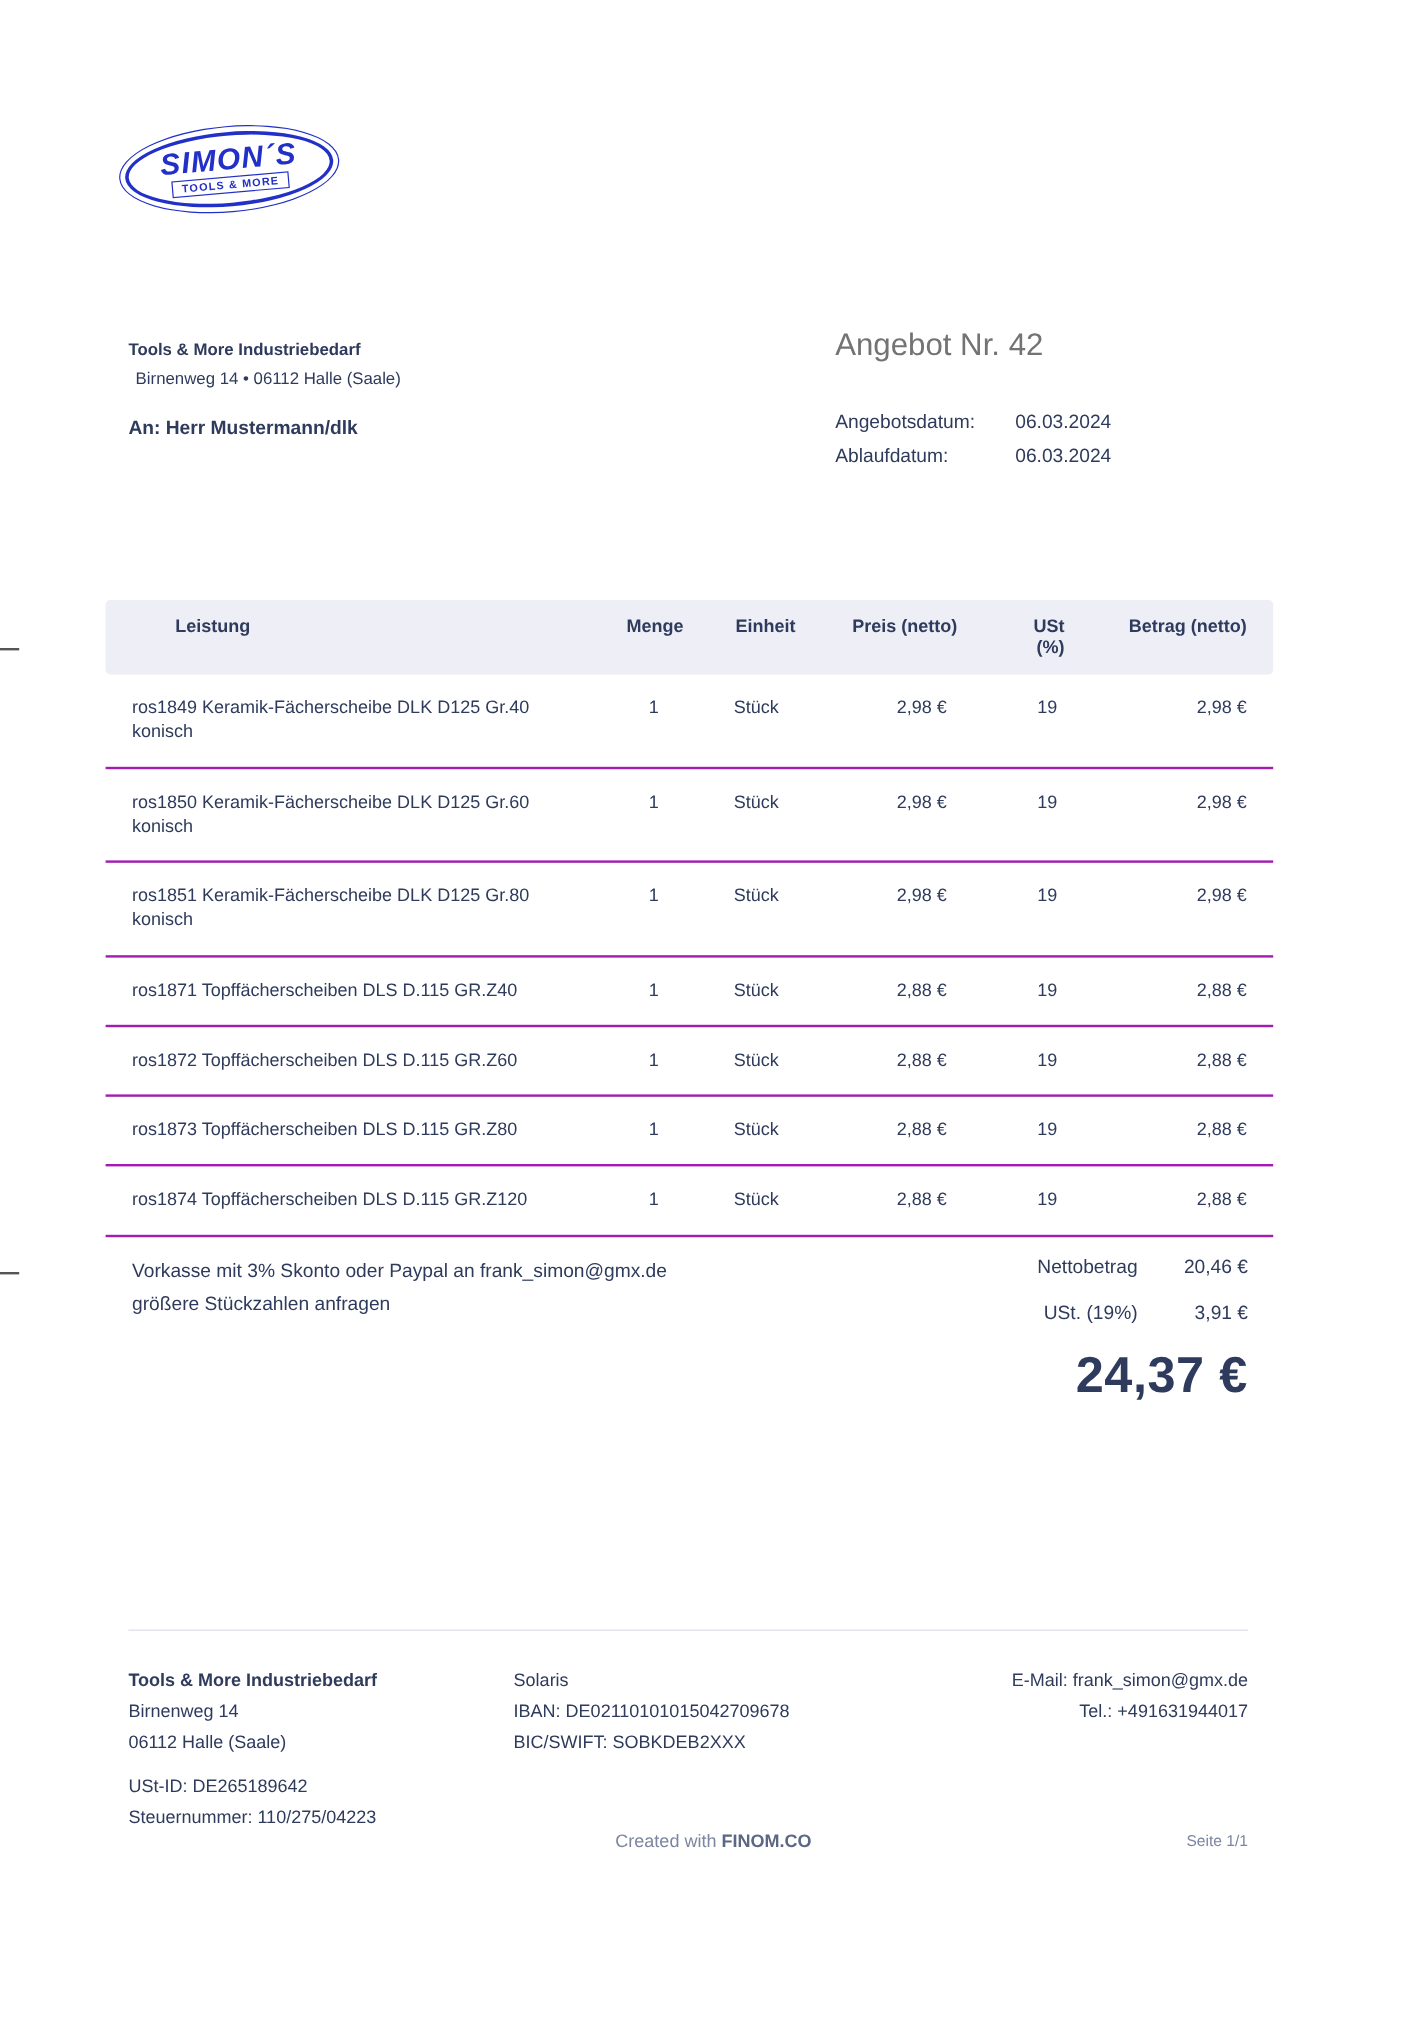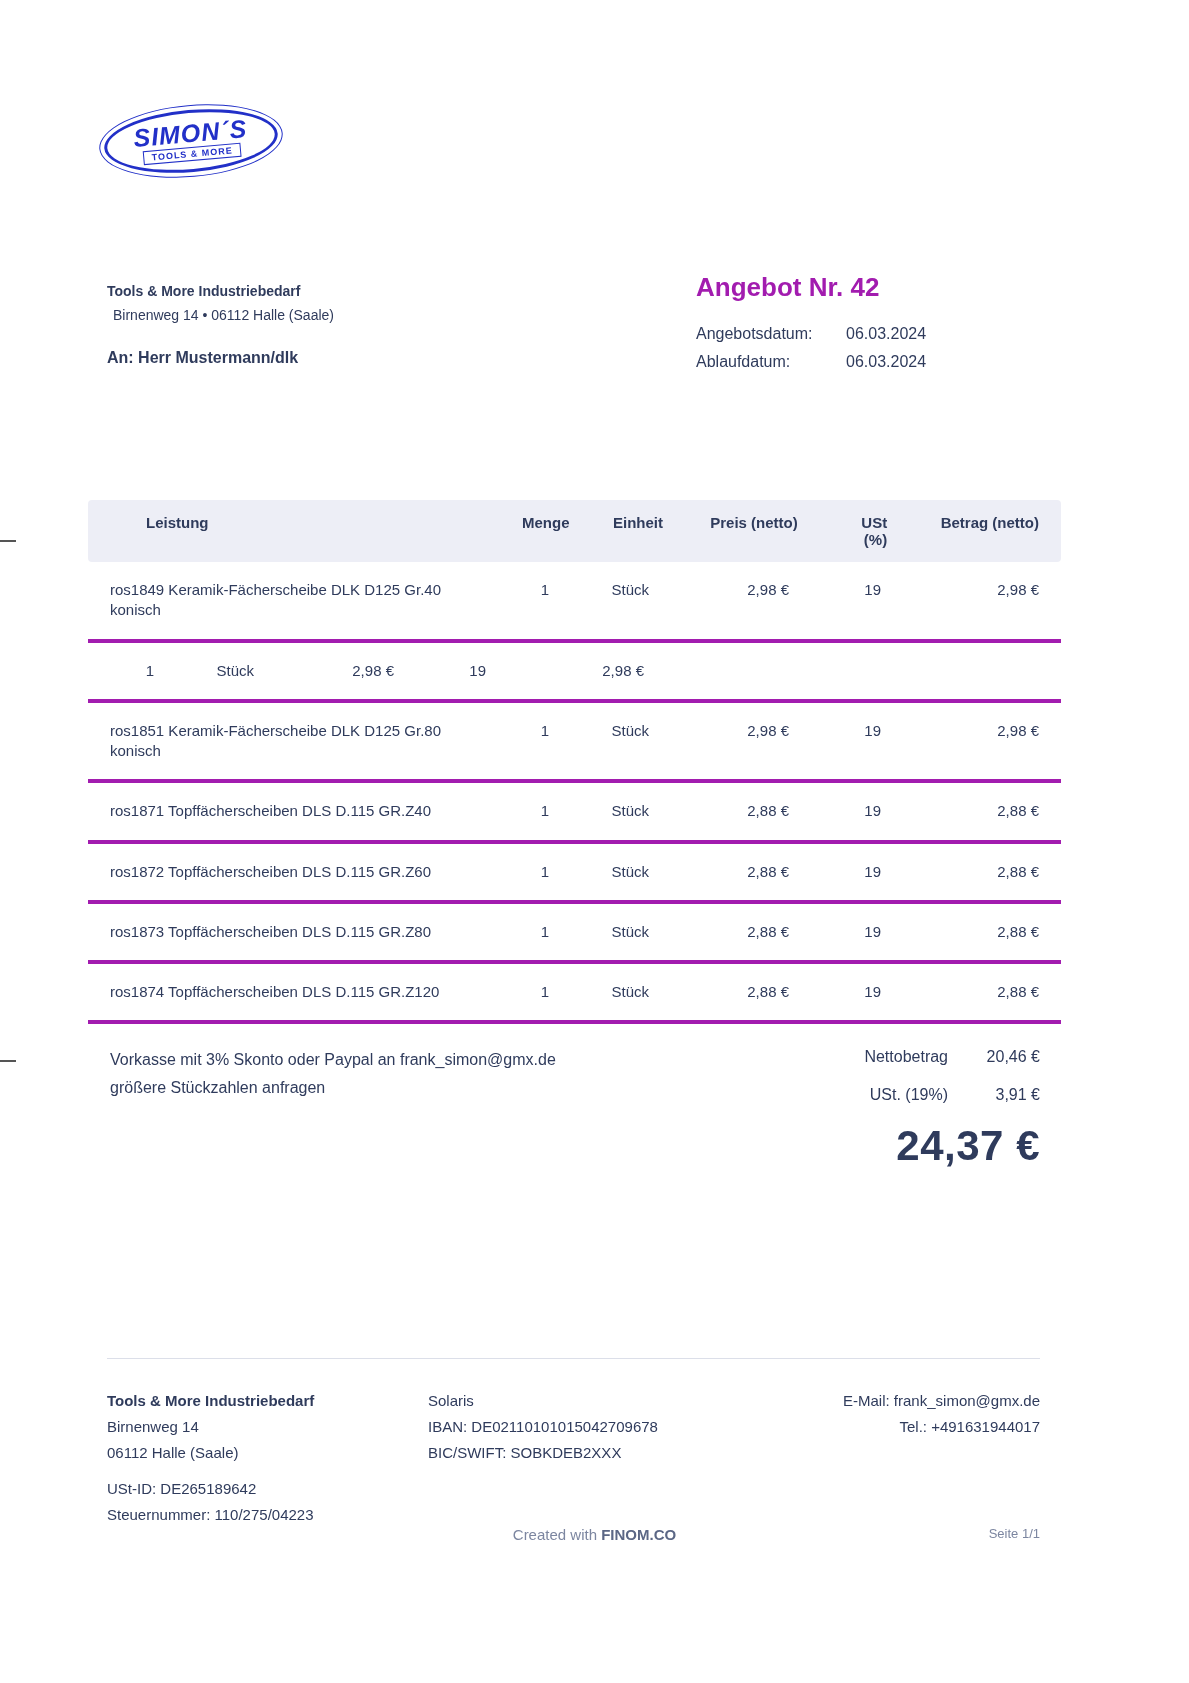--- a/index.html
+++ b/index.html
@@ -41,34 +41,34 @@
   }
 
   
   .addr-block{position:absolute;left:107px;top:283px;}
   .sender-company{font-size:14px;font-weight:bold;margin:0 0 8px 0;}
   .sender-address{font-size:14px;margin:6px;}
   .recipient{font-size:16px;font-weight:bold;margin:26px 0 0 0;}
 
   
   .offer-block{position:absolute;left:696px;top:272px;width:350px;}
-  .offer-title{font-size:26px;font-weight:bold;color:#a21caf;margin:0 0 17px 0;}
+  .offer-title{font-size:26px;font-weight:normal;color:#737373;margin:0 0 36px 0;}
   .offer-row{display:flex;font-size:16px;line-height:28px;}
   .offer-label{width:150px;}
   .offer-value{margin-left:0px;}
 
   
   .table-wrap{position:absolute;left:88px;top:500px;width:973px;}
   .thead{
     display:flex;background:#edeef6;border-radius:4px;
     font-weight:bold;font-size:15px;padding-left:36px;
   }
   .th,.td{padding:14px 22px;box-sizing:border-box;}
   .td{padding-top:18px;padding-bottom:18px;font-size:15px;line-height:1.35;}
-  .trow{display:flex;border-bottom:4px solid #a21caf;}
+  .trow{display:flex;border-bottom:2px solid #a21caf;justify-content:flex-end;}
   .c-leistung{width:395px;text-align:left;}
   .c-menge{width:88px;text-align:right;}
   .c-einheit{width:100px;text-align:right;}
   .c-preis{width:140px;text-align:right;}
   .c-ust{width:92px;text-align:right;}
   .c-betrag{width:158px;text-align:right;}
 
   
   .note-block{position:absolute;left:110px;top:1046px;width:560px;font-size:16px;line-height:28px;}
   .note-line{margin:0;}
@@ -141,20 +141,21 @@
     <div>
         <div class="trow">
       <div class="td c-leistung">ros1849 Keramik-Fächerscheibe DLK D125 Gr.40 konisch</div>
       <div class="td c-menge">1</div>
       <div class="td c-einheit">Stück</div>
       <div class="td c-preis">2,98 €</div>
       <div class="td c-ust">19</div>
       <div class="td c-betrag">2,98 €</div>
     </div>
         <div class="trow">
+      <div class="td c-leistung">ros1850 Keramik-Fächerscheibe DLK D125 Gr.60 konisch</div>
       <div class="td c-menge">1</div>
       <div class="td c-einheit">Stück</div>
       <div class="td c-preis">2,98 €</div>
       <div class="td c-ust">19</div>
       <div class="td c-betrag">2,98 €</div>
     </div>
         <div class="trow">
       <div class="td c-leistung">ros1851 Keramik-Fächerscheibe DLK D125 Gr.80 konisch</div>
       <div class="td c-menge">1</div>
       <div class="td c-einheit">Stück</div>

